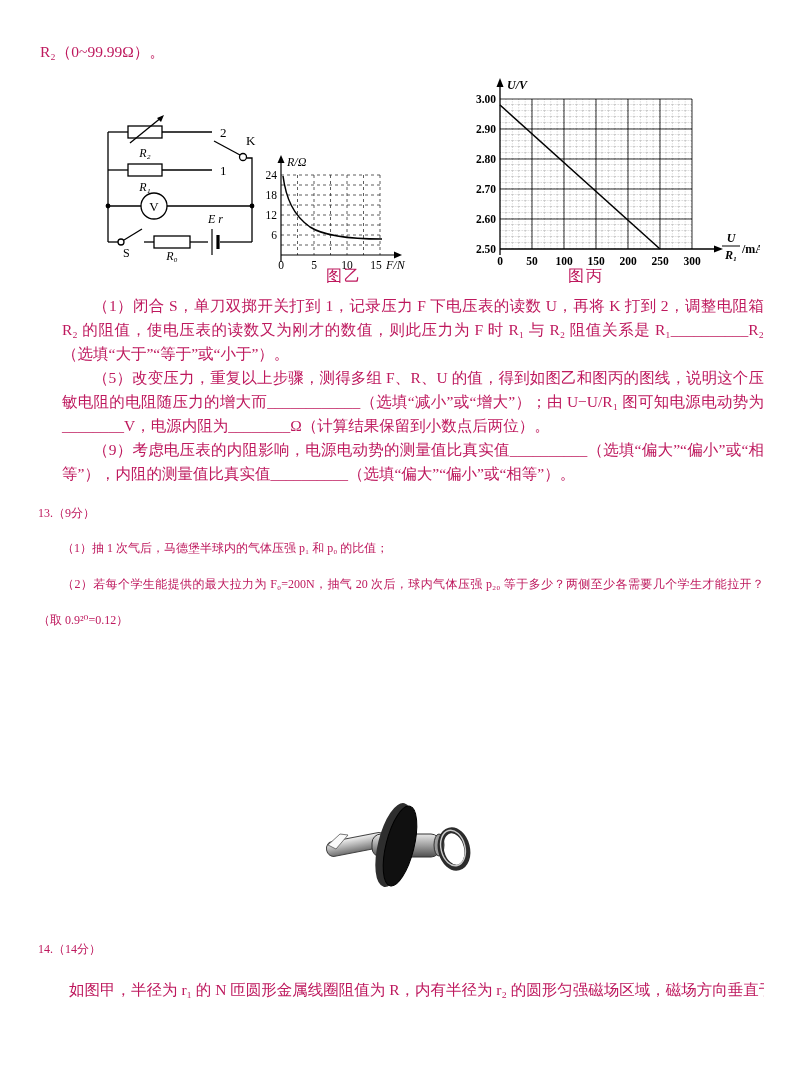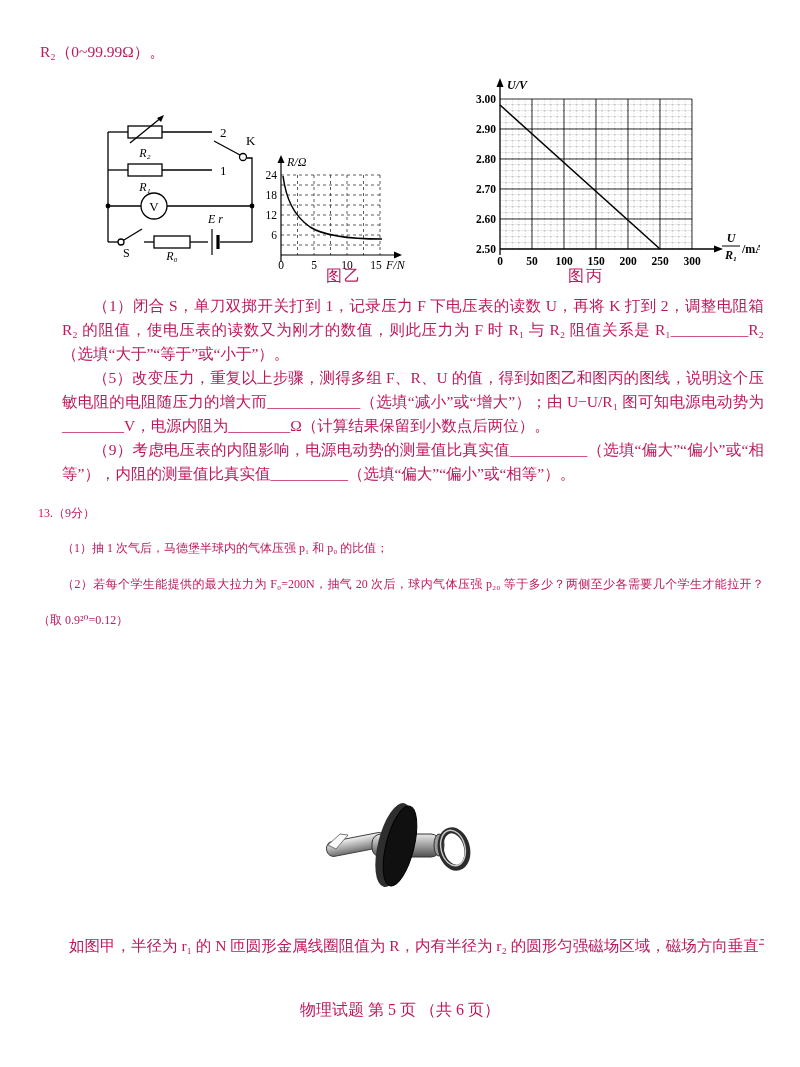--- a/index.html
+++ b/index.html
@@ -173,18 +173,18 @@
       <rect x="52" y="41" width="68" height="23" rx="9" fill="url(#gmetal2)" stroke="#333" stroke-width="1"></rect>
       <ellipse cx="74" cy="52" rx="16" ry="43" transform="rotate(14 74 52)" fill="#2e2e2e"></ellipse>
       <ellipse cx="80" cy="53" rx="14" ry="41" transform="rotate(14 80 53)" fill="#101010" stroke="#000" stroke-width="1"></ellipse>
       <ellipse cx="119" cy="52" rx="5" ry="11" fill="#9a9a9a" stroke="#333" stroke-width="1"></ellipse>
       <ellipse cx="134" cy="56" rx="13" ry="19" transform="rotate(-14 134 56)" fill="none" stroke="#2b2b2b" stroke-width="6"></ellipse>
       <ellipse cx="133" cy="55" rx="12" ry="18" transform="rotate(-14 133 55)" fill="none" stroke="#c9c9c9" stroke-width="1.4"></ellipse>
     </svg>
   </div>
 
   <div class="q14wrap">
+    <p class="qnum">14.（14分）</p>
     <p class="q14body">如图甲，半径为 r₁ 的 N 匝圆形金属线圈阻值为 R，内有半径为 r₂ 的圆形匀强磁场区域，磁场方向垂直于线圈平</p>
   </div>
 
-  <div class="footer">物理试题 第 5 页 （共 6 页）</div>
 
 </div>
 
 </body></html>

